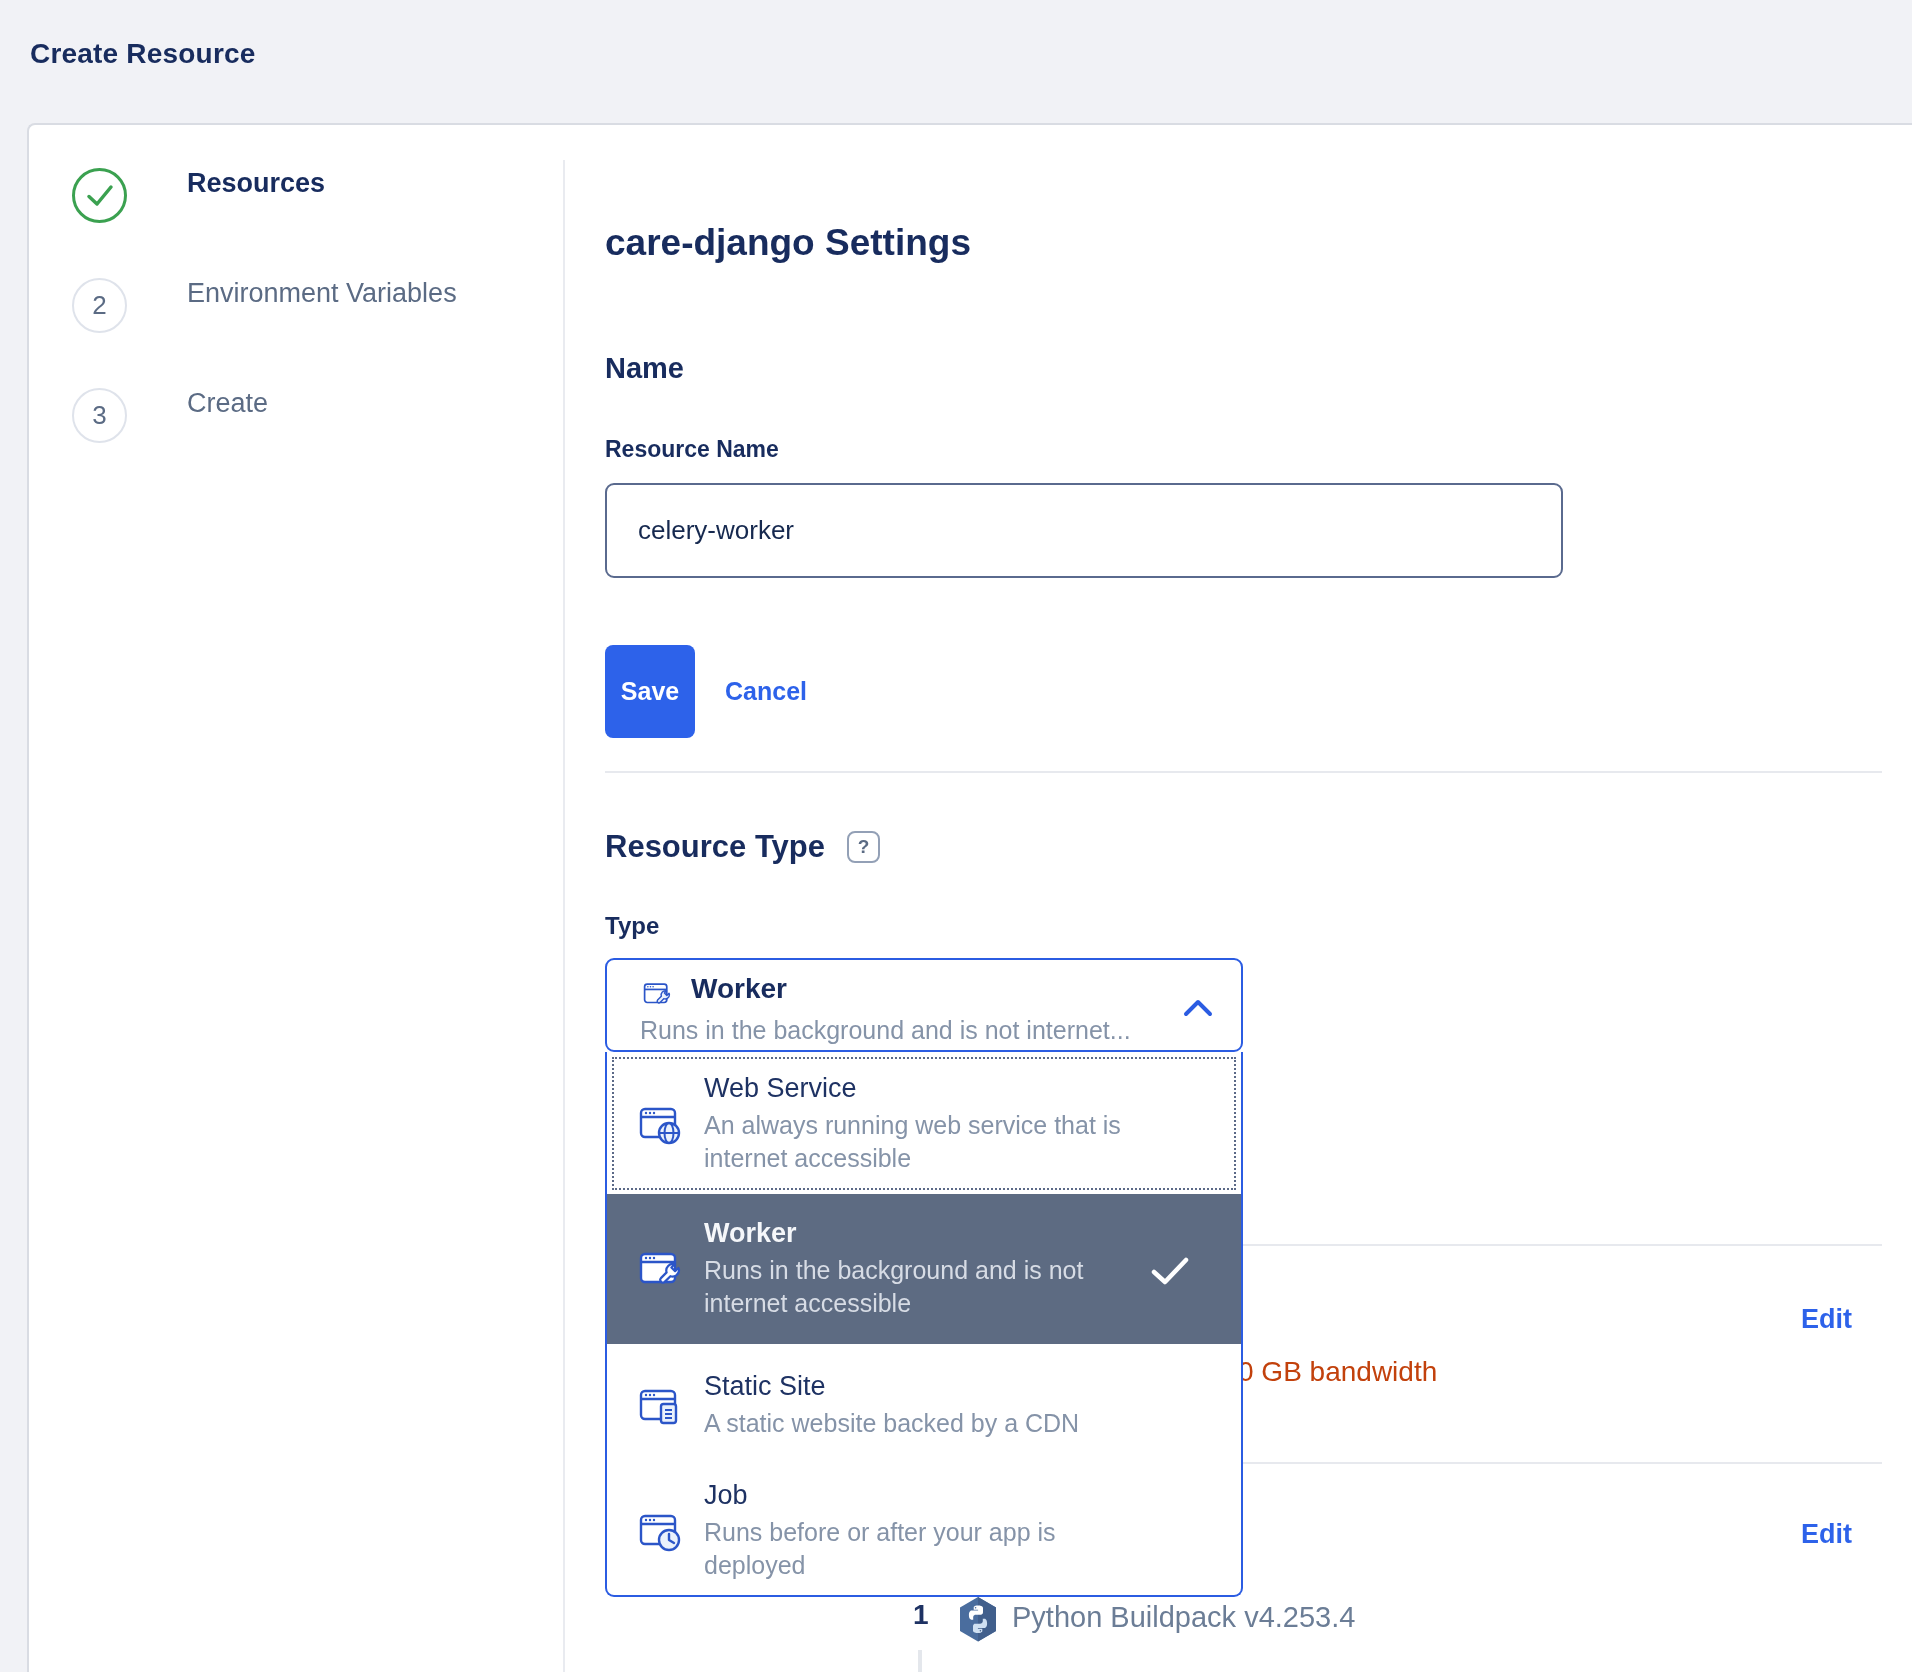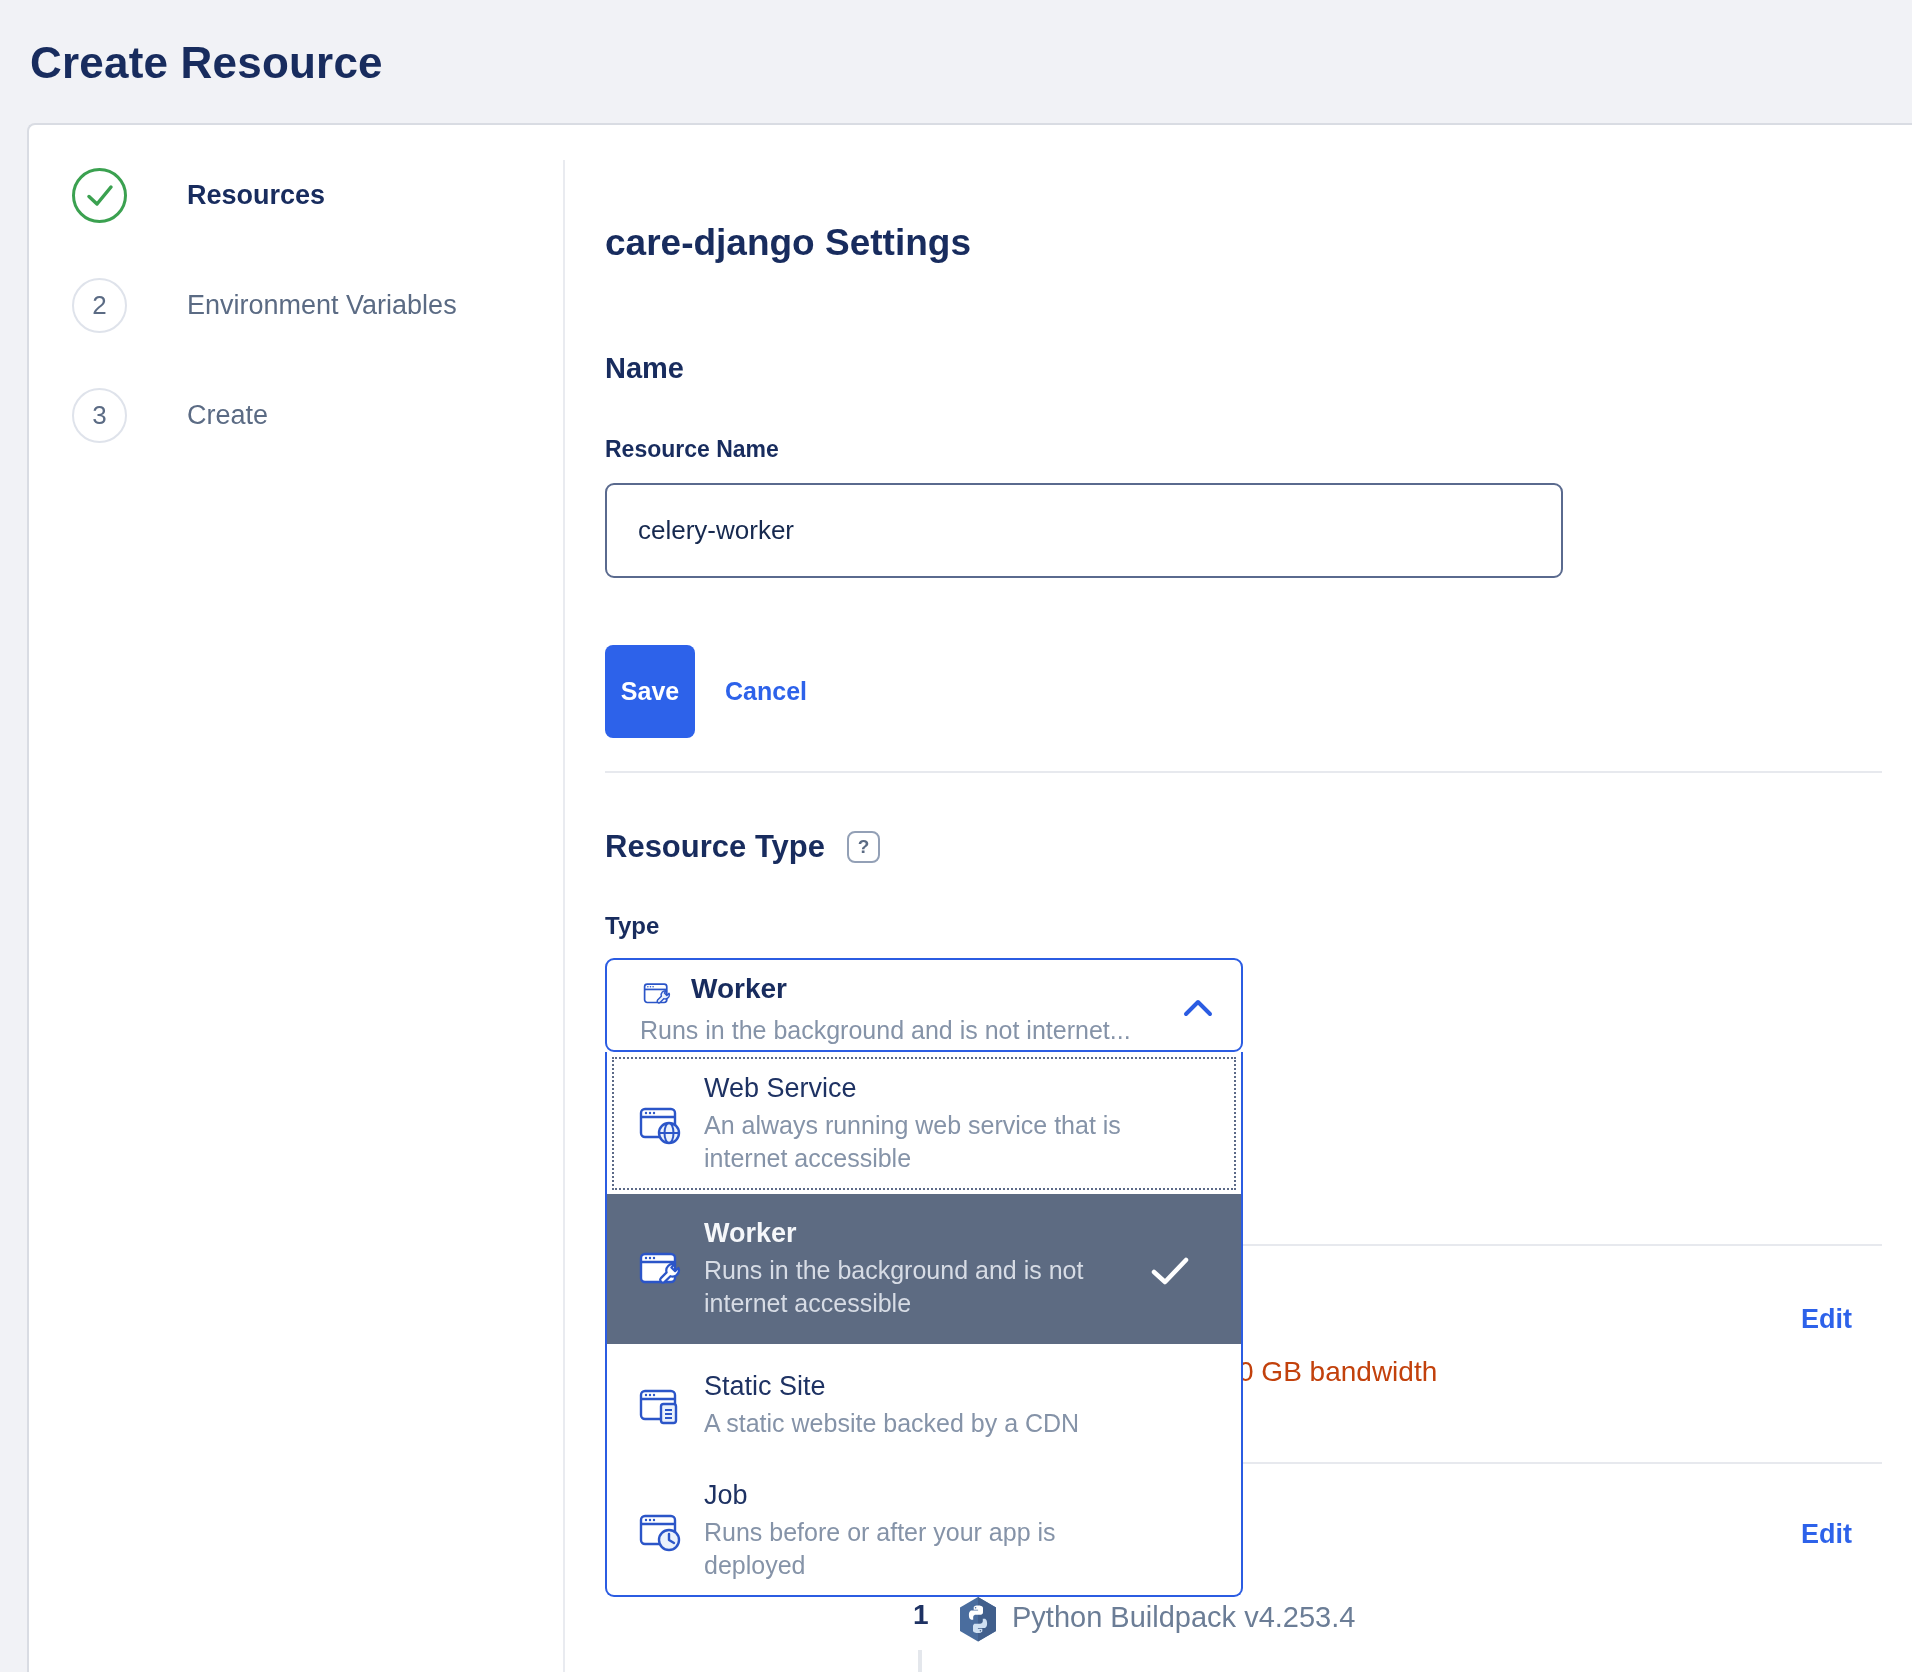--- a/index.html
+++ b/index.html
@@ -11,29 +11,29 @@
     --success-green:#3ba150;
     --selected-row-bg:#5d6b82;
     --page-bg:#f1f2f6;
   }
   *{margin:0;padding:0;box-sizing:border-box;}
   html,body{width:1912px;height:1672px;}
   body{font-family:"Liberation Sans","DejaVu Sans",sans-serif;background:var(--page-bg);}
   .screen{position:relative;width:1912px;height:1672px;overflow:hidden;}
 
   
-  .page-title{position:absolute;left:30px;top:38px;font-size:44px;font-weight:700;color:var(--heading-navy);letter-spacing:.2px;}
+  .page-title{position:absolute;left:30px;top:38px;font-size:28px;font-weight:700;color:var(--heading-navy);letter-spacing:.2px;}
 
   
   .panel{position:absolute;left:27px;top:123px;width:1885px;height:1549px;background:#fff;
          border-left:2px solid #d9dce3;border-top:2px solid #d9dce3;border-top-left-radius:8px;}
   .v-divider{position:absolute;left:563px;top:160px;width:2px;height:1512px;background:#e9ebf0;}
 
   
-  .step{position:absolute;display:flex;align-items:center;gap:60px;}
+  .step{position:absolute;display:flex;gap:60px;}
   .step-1{left:72px;top:168px;}
   .step-2{left:72px;top:278px;}
   .step-3{left:72px;top:388px;}
   .step-circle{width:55px;height:55px;border-radius:50%;border:2px solid #dfe3eb;background:#fff;
                display:flex;align-items:center;justify-content:center;flex-shrink:0;
                font-size:26px;color:var(--muted-slate);font-weight:500;}
   .step-circle.complete{border:3px solid var(--success-green);}
   .step-label{font-size:27px;color:var(--muted-slate);white-space:nowrap;}
   .step-label.active{color:var(--heading-navy);font-weight:600;}
 

